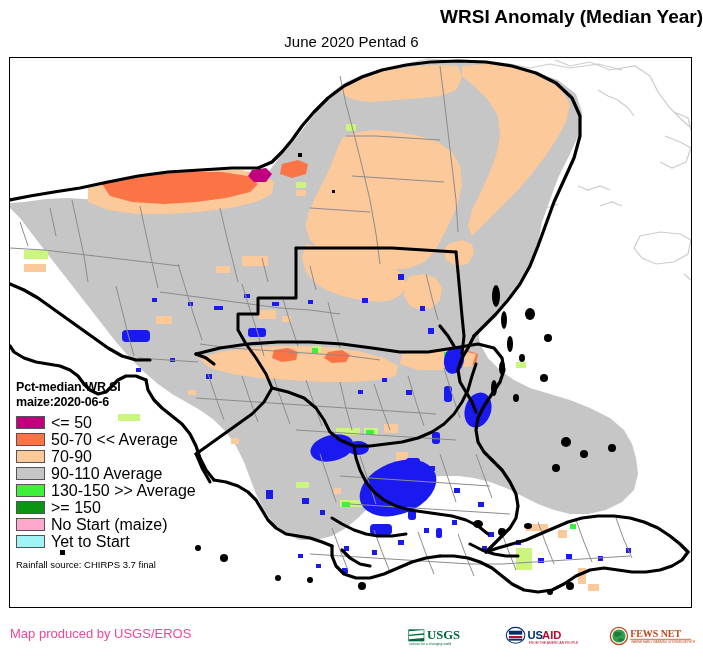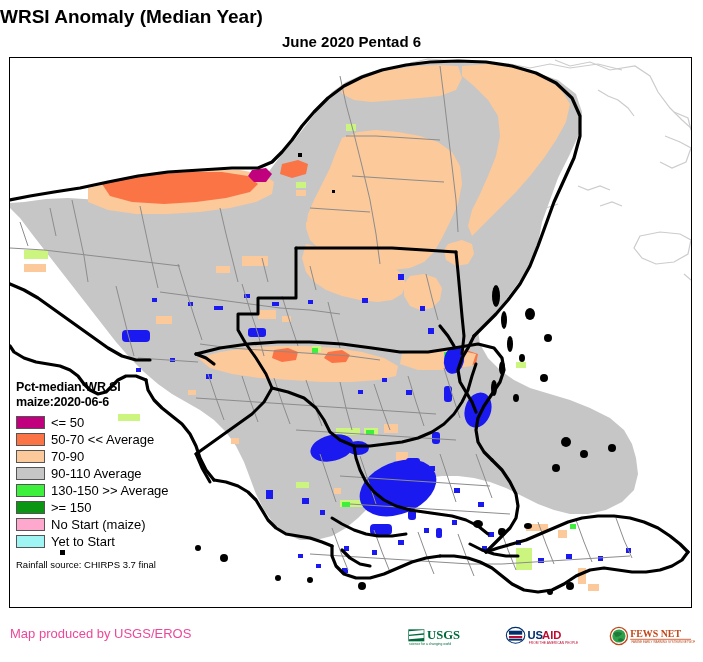--- a/index.html
+++ b/index.html
@@ -18,33 +18,33 @@
     position: absolute;
     left: 0; top: 0;
     width: 703px;
     height: 662px;
     background: #ffffff;
   }
   .title-main {
     position: absolute;
     left: 0; top: 6px;
     width: 703px;
-    text-align: left;
+    text-align: right;
     font-size: 19px;
     font-weight: bold;
     color: #000000;
     letter-spacing: 0px;
   }
   .title-sub {
     position: absolute;
     left: 0; top: 33px;
     width: 703px;
     text-align: center;
     font-size: 15px;
-    font-weight: bold;
+    font-weight: normal;
     color: #000000;
   }
   #map-frame {
     position: absolute;
     left: 9px;
     top: 57px;
     width: 683px;
     height: 551px;
     border: 1px solid #000000;
     box-sizing: border-box;
@@ -77,21 +77,21 @@
   }
   .swatch {
     width: 29px;
     height: 13px;
     border: 1px solid #555555;
     box-sizing: border-box;
     margin-right: 6px;
     flex: 0 0 auto;
   }
   .legend-label {
-    font-size: 13px;
+    font-size: 16px;
     color: #000000;
     white-space: nowrap;
     text-align: right;
   }
   .legend-source {
     margin-top: 9px;
     font-size: 9.5px;
     color: #000000;
     white-space: nowrap;
   }

